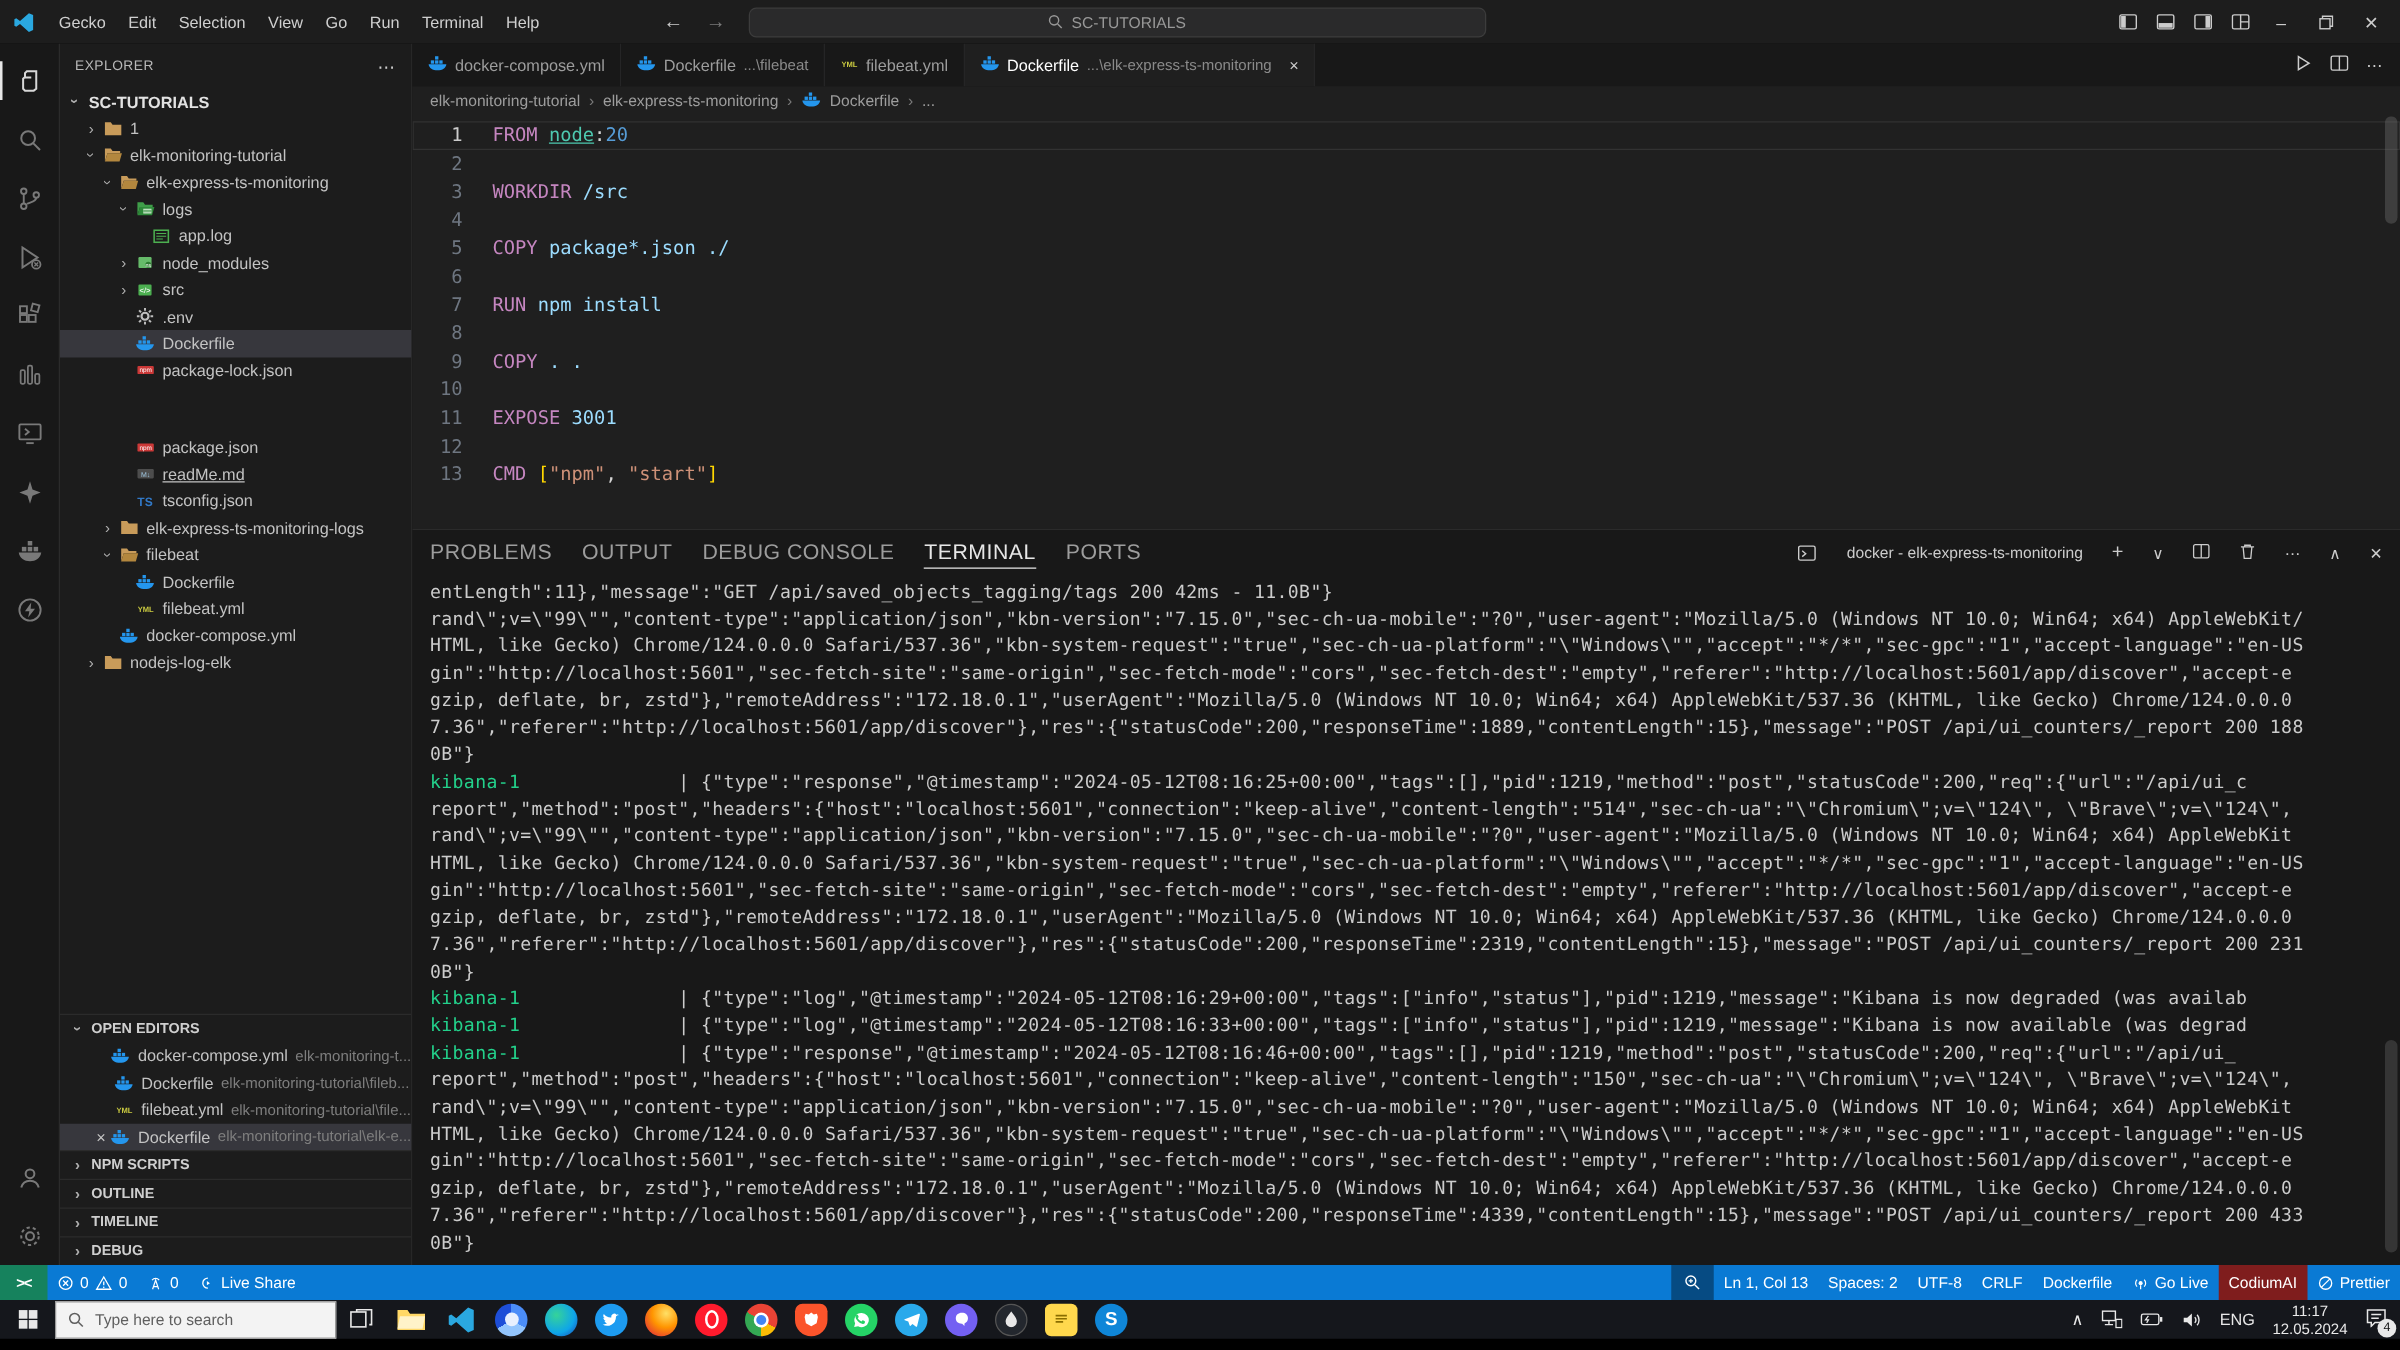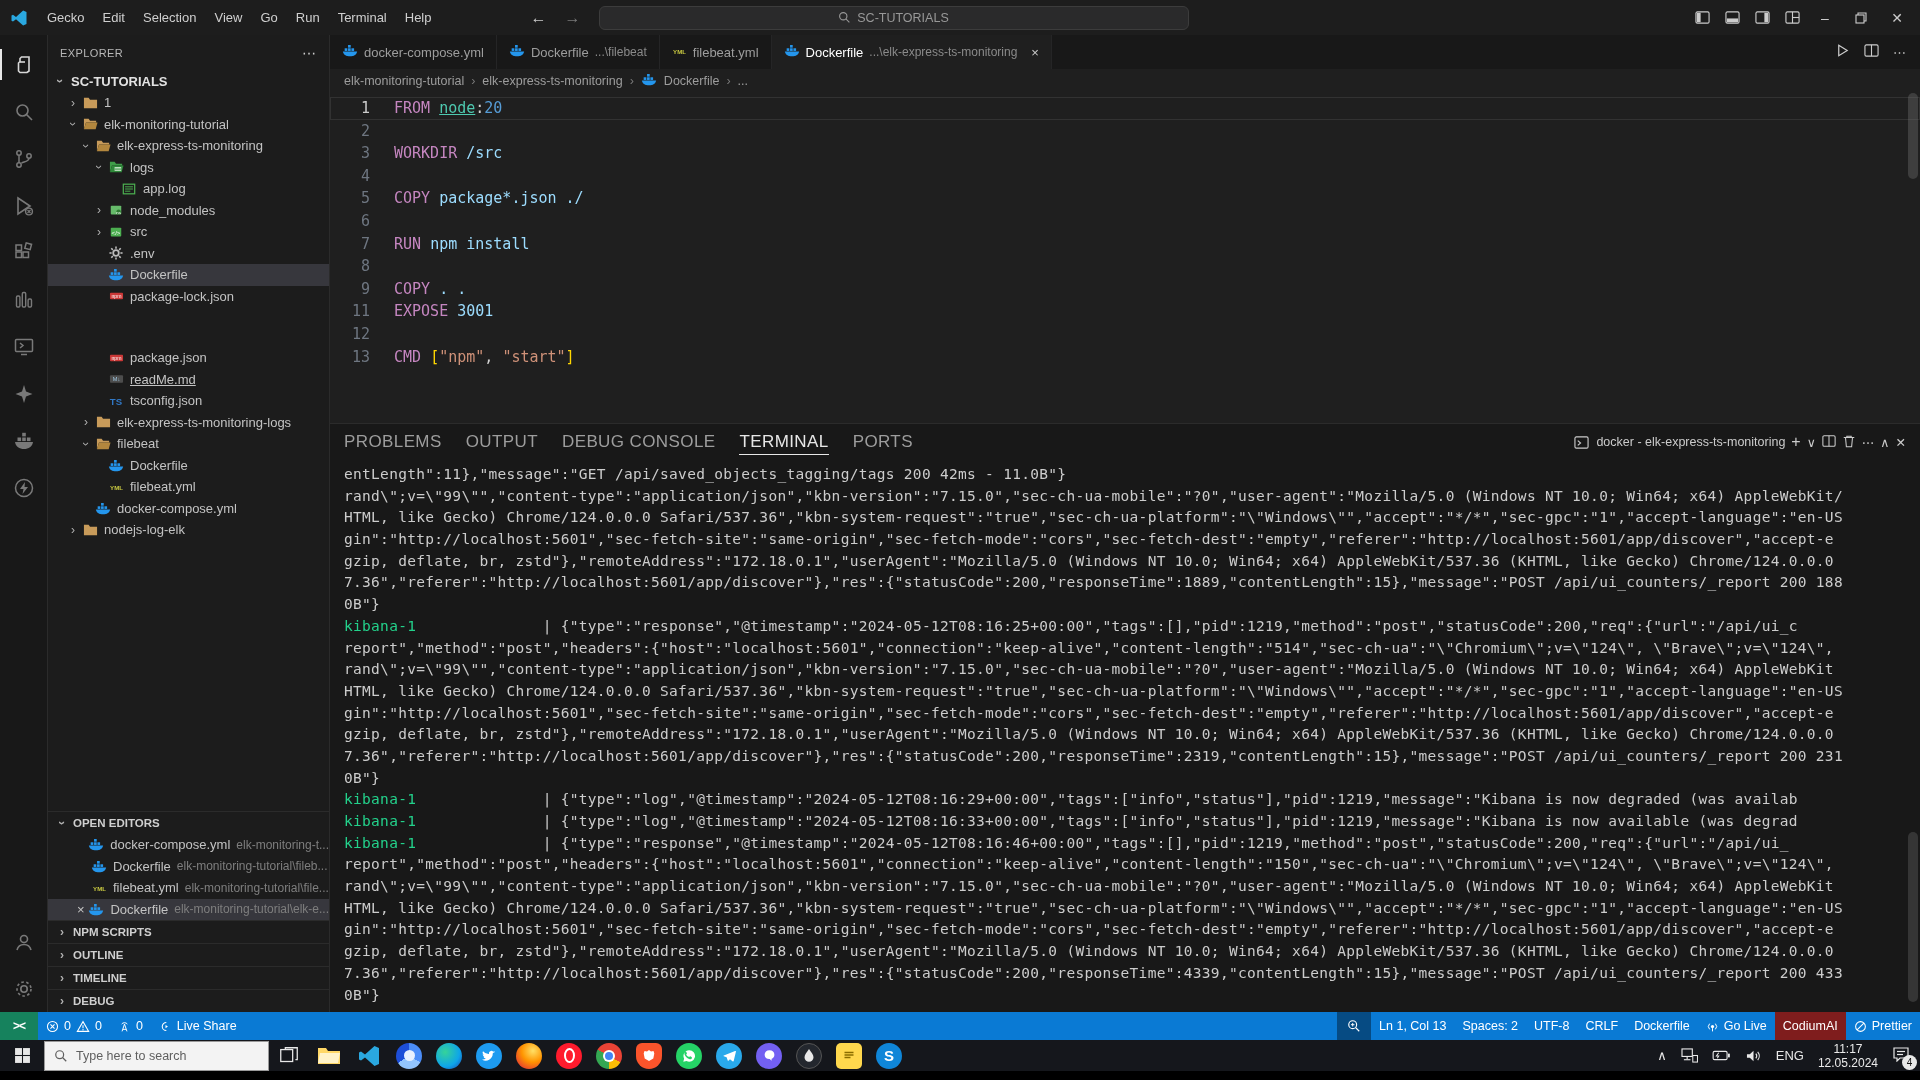--- a/index.html
+++ b/index.html
@@ -62,21 +62,21 @@
   .tok-k { color:#C586C0; } .tok-arg { color:#9CDCFE; } .tok-link { color:#4EC9B0; text-decoration:underline; }
   .tok-num { color:#569CD6; } .tok-br { color:#FFD700; } .tok-str { color:#CE9178; } .tok-fg { color:#d4d4d4; }
   .ed-scroll { position:absolute; right:2px; top:0; width:10px; height:86px; background:rgba(121,121,121,.35); border-radius:5px; }
 
   
   .panel { flex:1; background:#181818; border-top:1px solid #2b2b2b; display:flex; flex-direction:column; min-height:0; }
   .panel-head { height:36px; display:flex; align-items:center; padding:0 14px; flex:none; }
   .ptab { margin-right:24px; font-size:17px; letter-spacing:.4px; color:#9d9d9d; height:36px; display:flex; align-items:center; position:relative; }
   .ptab.active { color:#e7e7e7; }
   .ptab.active:after { content:""; position:absolute; left:0; right:0; bottom:5px; height:1px; background:#e7e7e7; }
-  .phead-right { margin-left:auto; display:flex; align-items:center; gap:6px; color:#cccccc; font-size:12.5px;text-align:center; }
+  .phead-right { margin-left:auto; display:flex; align-items:center; gap:23px; color:#cccccc; font-size:12.5px;text-align:center; }
   .phead-right .pic { display:flex; align-items:center; justify-content:center; width:18px; }
   .terminal { flex:1; font-family:"DejaVu Sans Mono", monospace; font-size:14.5px; line-height:21.7px; letter-spacing:.3px;
     padding:4px 0 0 14px; overflow:hidden; color:#cccccc; position:relative; }
   .tline { white-space:pre; height:21.7px; }
   .tgreen { color:#23d18b; }
   .term-scroll { position:absolute; right:2px; bottom:10px; width:10px; height:170px; background:rgba(121,121,121,.3); border-radius:5px; }
 
   
   .statusbar { height:28px; flex:none; display:flex; align-items:stretch; font-size:12.5px; color:#ffffff; }
   .sb-remote { width:38px; display:flex; align-items:center; justify-content:center; font-weight:bold; font-size:12px; letter-spacing:-1px; }
@@ -652,20 +652,23 @@
           </div>
           <div class="cline">
             <span class="gutter">8</span>
           </div>
           <div class="cline">
             <span class="gutter">9</span>
             <span class="ct tok-k">COPY </span>
             <span class="ct tok-arg">. .</span>
           </div>
           <div class="cline">
+            <span class="gutter">10</span>
+          </div>
+          <div class="cline">
             <span class="gutter">11</span>
             <span class="ct tok-k">EXPOSE </span>
             <span class="ct tok-arg">3001</span>
           </div>
           <div class="cline">
             <span class="gutter">12</span>
           </div>
           <div class="cline">
             <span class="gutter">13</span>
             <span class="ct tok-k">CMD </span>

